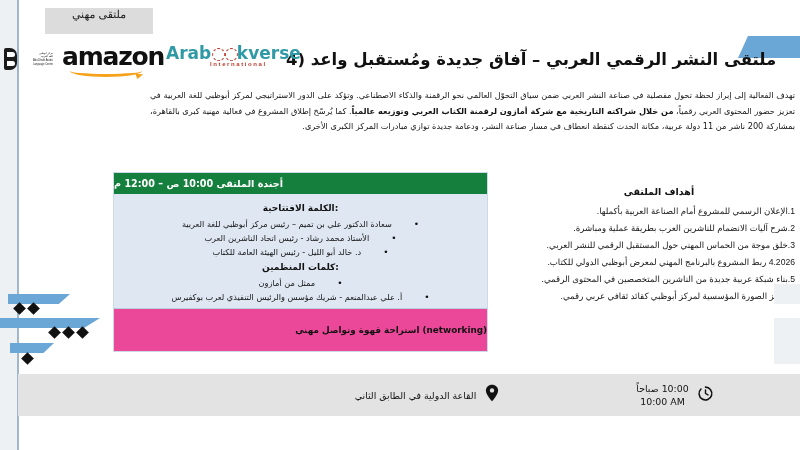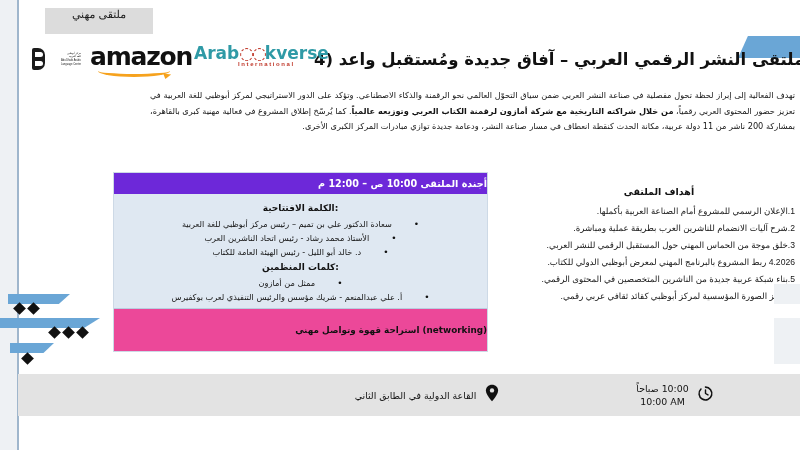--- a/index.html
+++ b/index.html
@@ -54,21 +54,21 @@
     align-items: flex-start;
     justify-content: center;
     font-size: 11px;
     color: #1b1b1b;
     direction: rtl;
   }
 
   
   .title-row {
     position: absolute;
-    left: 32px; top: 42px;
+    left: 4px; top: 42px;
     right: 64px;
     height: 34px;
     display: flex;
     flex-direction: row;
     align-items: center;
     gap: 8px;
   }
   .logo-adlc {
     width: 50px; height: 26px;
     display: flex; align-items: center; gap: 3px;
@@ -216,25 +216,25 @@
 
   
   .agenda {
     position: absolute;
     left: 113px; top: 172px;
     width: 373px;
     background: #dfe8f2;
     border: 1px solid #cdd9e6;
   }
   .agenda-head {
-    background: #6d28d9;
+    background: #15803d;
     color: #ffffff;
     font-size: 9.6px;
     font-weight: bold;
-    text-align: right;
+    text-align: left;
     padding: 5px 0;
     direction: rtl;
     font-family: "DejaVu Sans", sans-serif;
   }
   .agenda-body {
     padding: 6px 10px 4px 10px;
     direction: rtl;
   }
   .agenda-sec-title {
     font-size: 9px;

